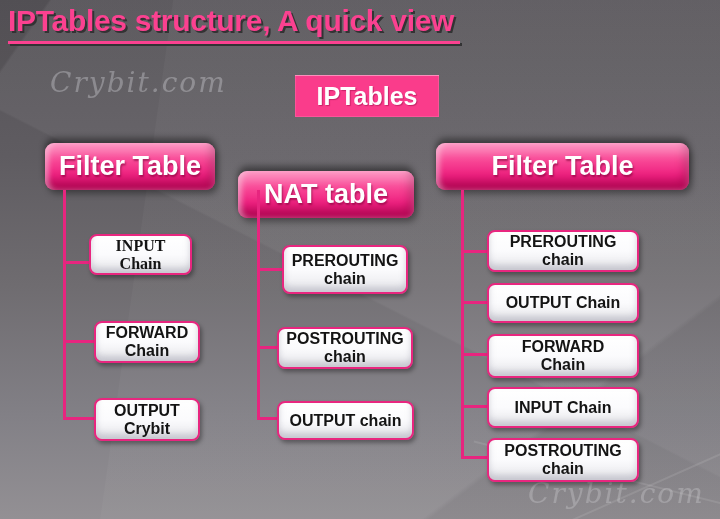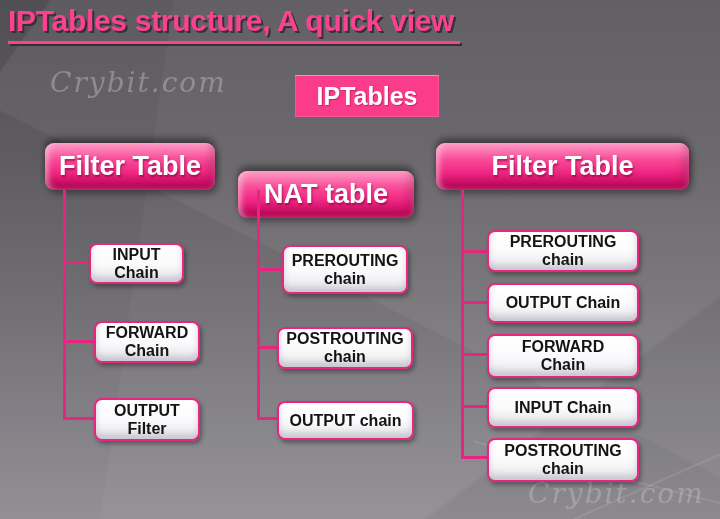--- a/index.html
+++ b/index.html
@@ -127,26 +127,26 @@
   <div class="conn" style="left:257px;top:346px;width:22px;height:3px;"></div>
   <div class="conn" style="left:257px;top:417px;width:22px;height:3px;"></div>
 
   <div class="conn" style="left:461px;top:190px;width:3px;height:269px;"></div>
   <div class="conn" style="left:461px;top:250px;width:28px;height:3px;"></div>
   <div class="conn" style="left:461px;top:301px;width:28px;height:3px;"></div>
   <div class="conn" style="left:461px;top:353px;width:28px;height:3px;"></div>
   <div class="conn" style="left:461px;top:405px;width:28px;height:3px;"></div>
   <div class="conn" style="left:461px;top:456px;width:28px;height:3px;"></div>
 
-  <div class="chain" style="left:89px;top:243px;width:95px;height:41px;">INPUT
+  <div class="chain" style="left:89px;top:234px;width:103px;height:41px;font-family:Liberation Serif, serif;">INPUT
 Chain</div>
   <div class="chain" style="left:94px;top:321px;width:106px;height:42px;">FORWARD
 Chain</div>
   <div class="chain" style="left:94px;top:398px;width:106px;height:43px;">OUTPUT
-Filter</div>
+Crybit</div>
 
   <div class="chain" style="left:282px;top:245px;width:126px;height:49px;">PREROUTING
 chain</div>
   <div class="chain" style="left:277px;top:327px;width:136px;height:42px;">POSTROUTING
 chain</div>
   <div class="chain" style="left:277px;top:401px;width:137px;height:39px;">OUTPUT chain</div>
 
   <div class="chain" style="left:487px;top:230px;width:152px;height:42px;">PREROUTING
 chain</div>
   <div class="chain" style="left:487px;top:283px;width:152px;height:40px;">OUTPUT Chain</div>

